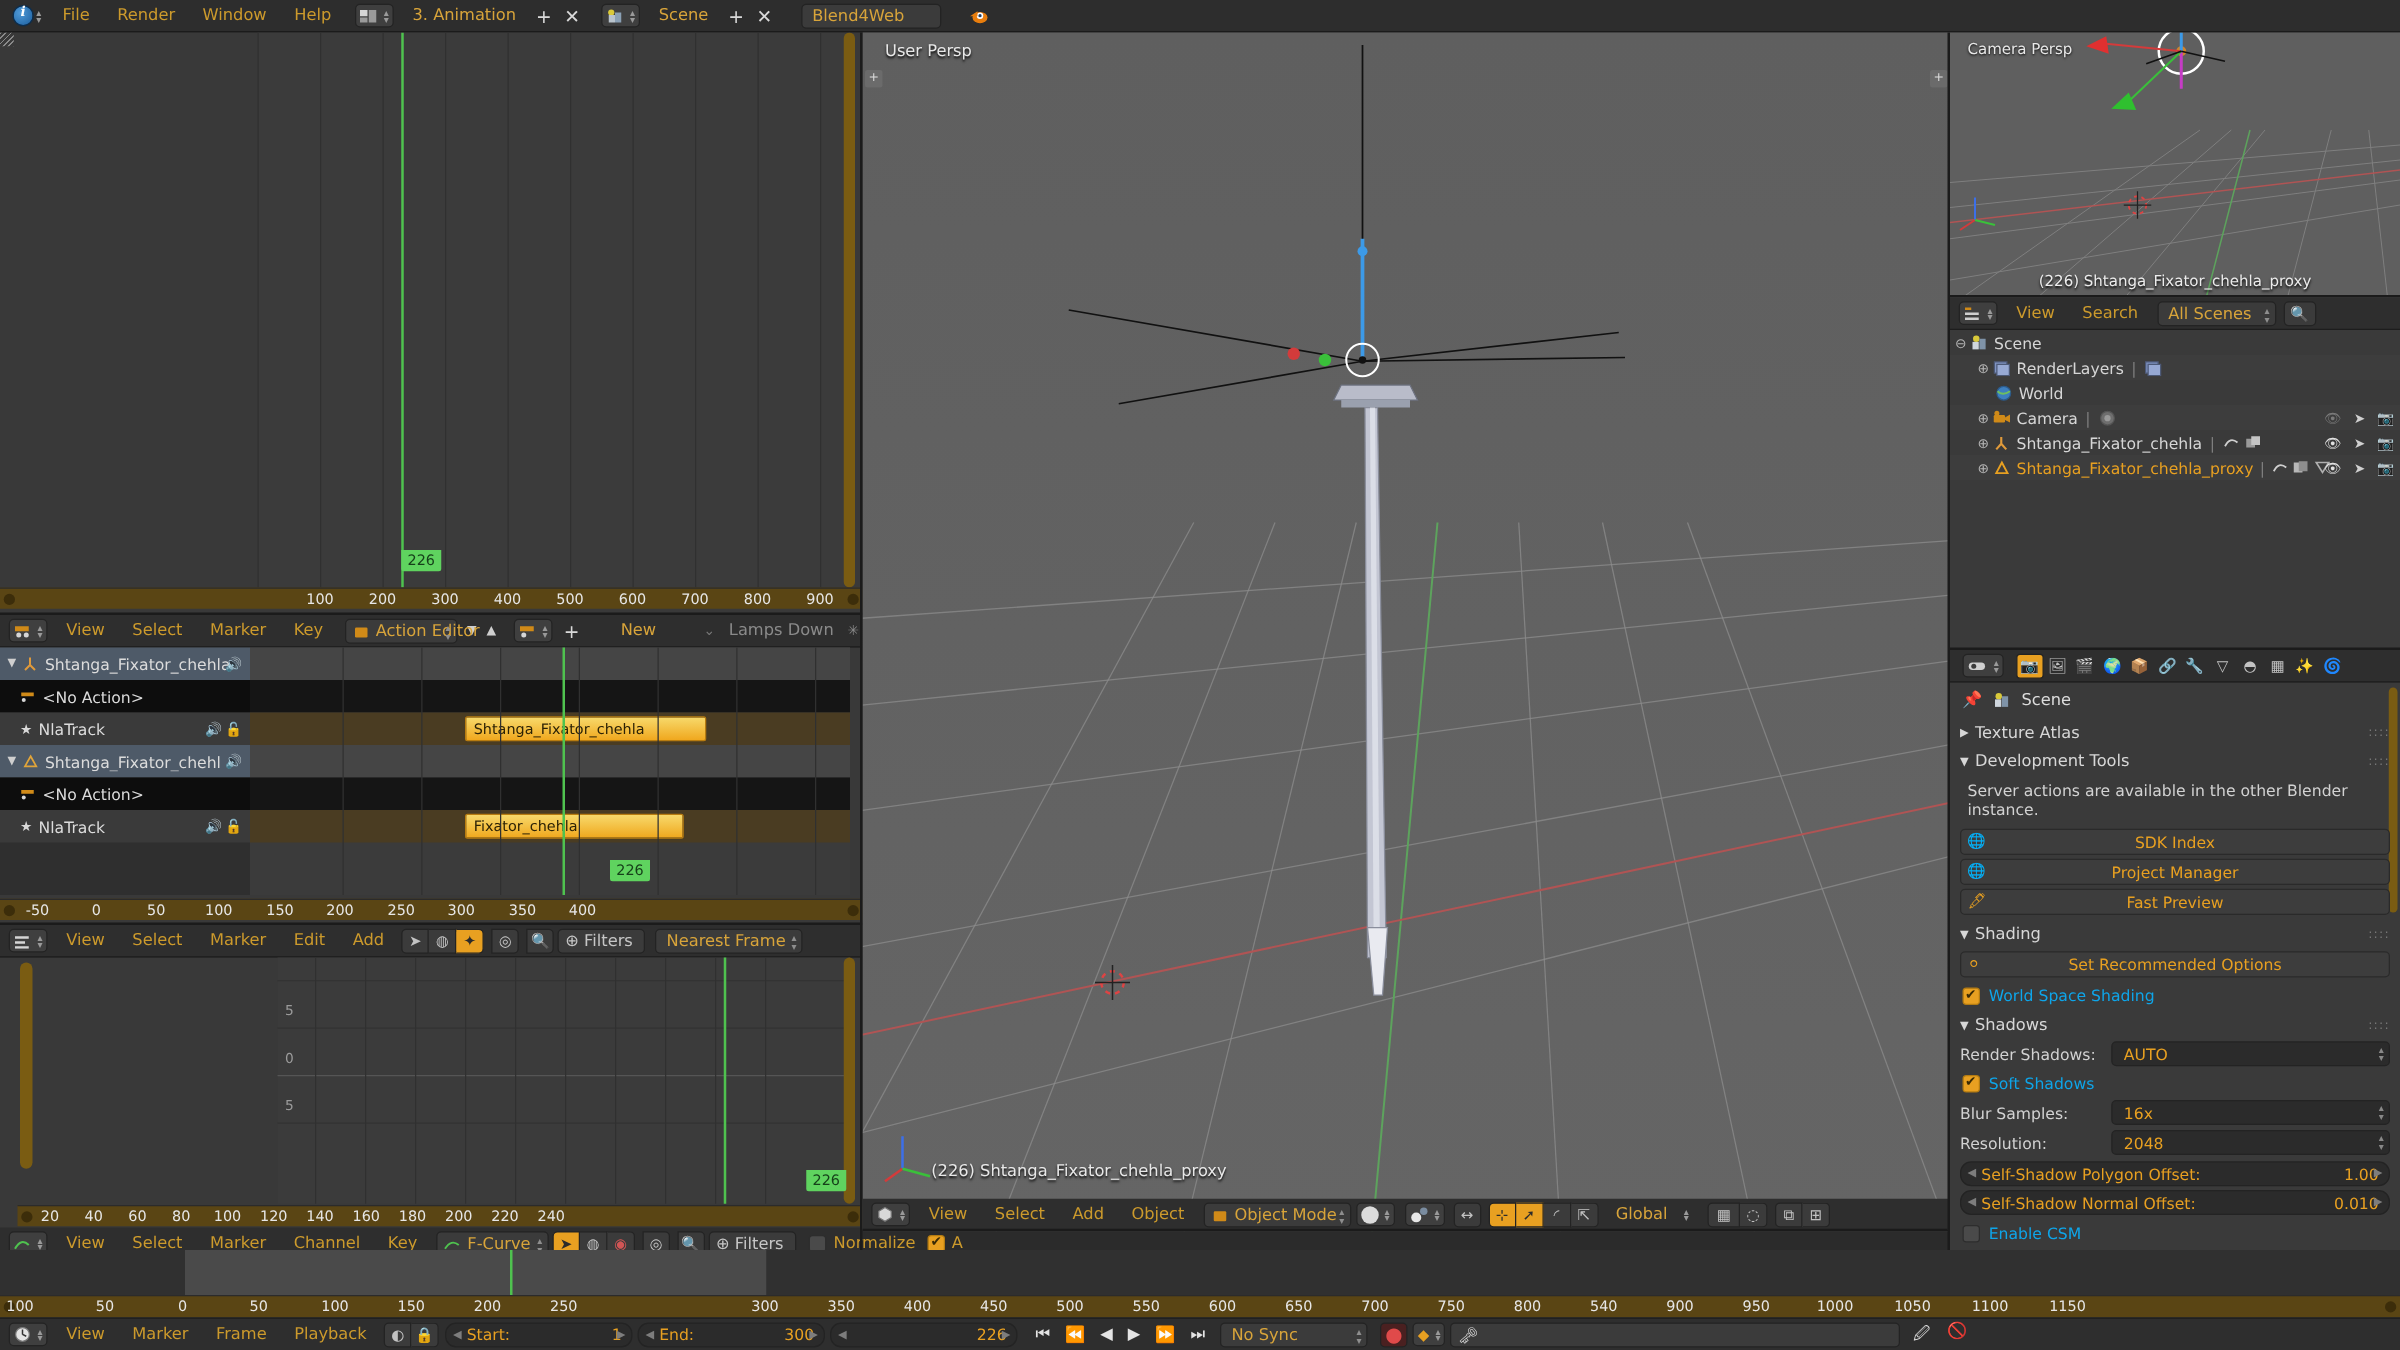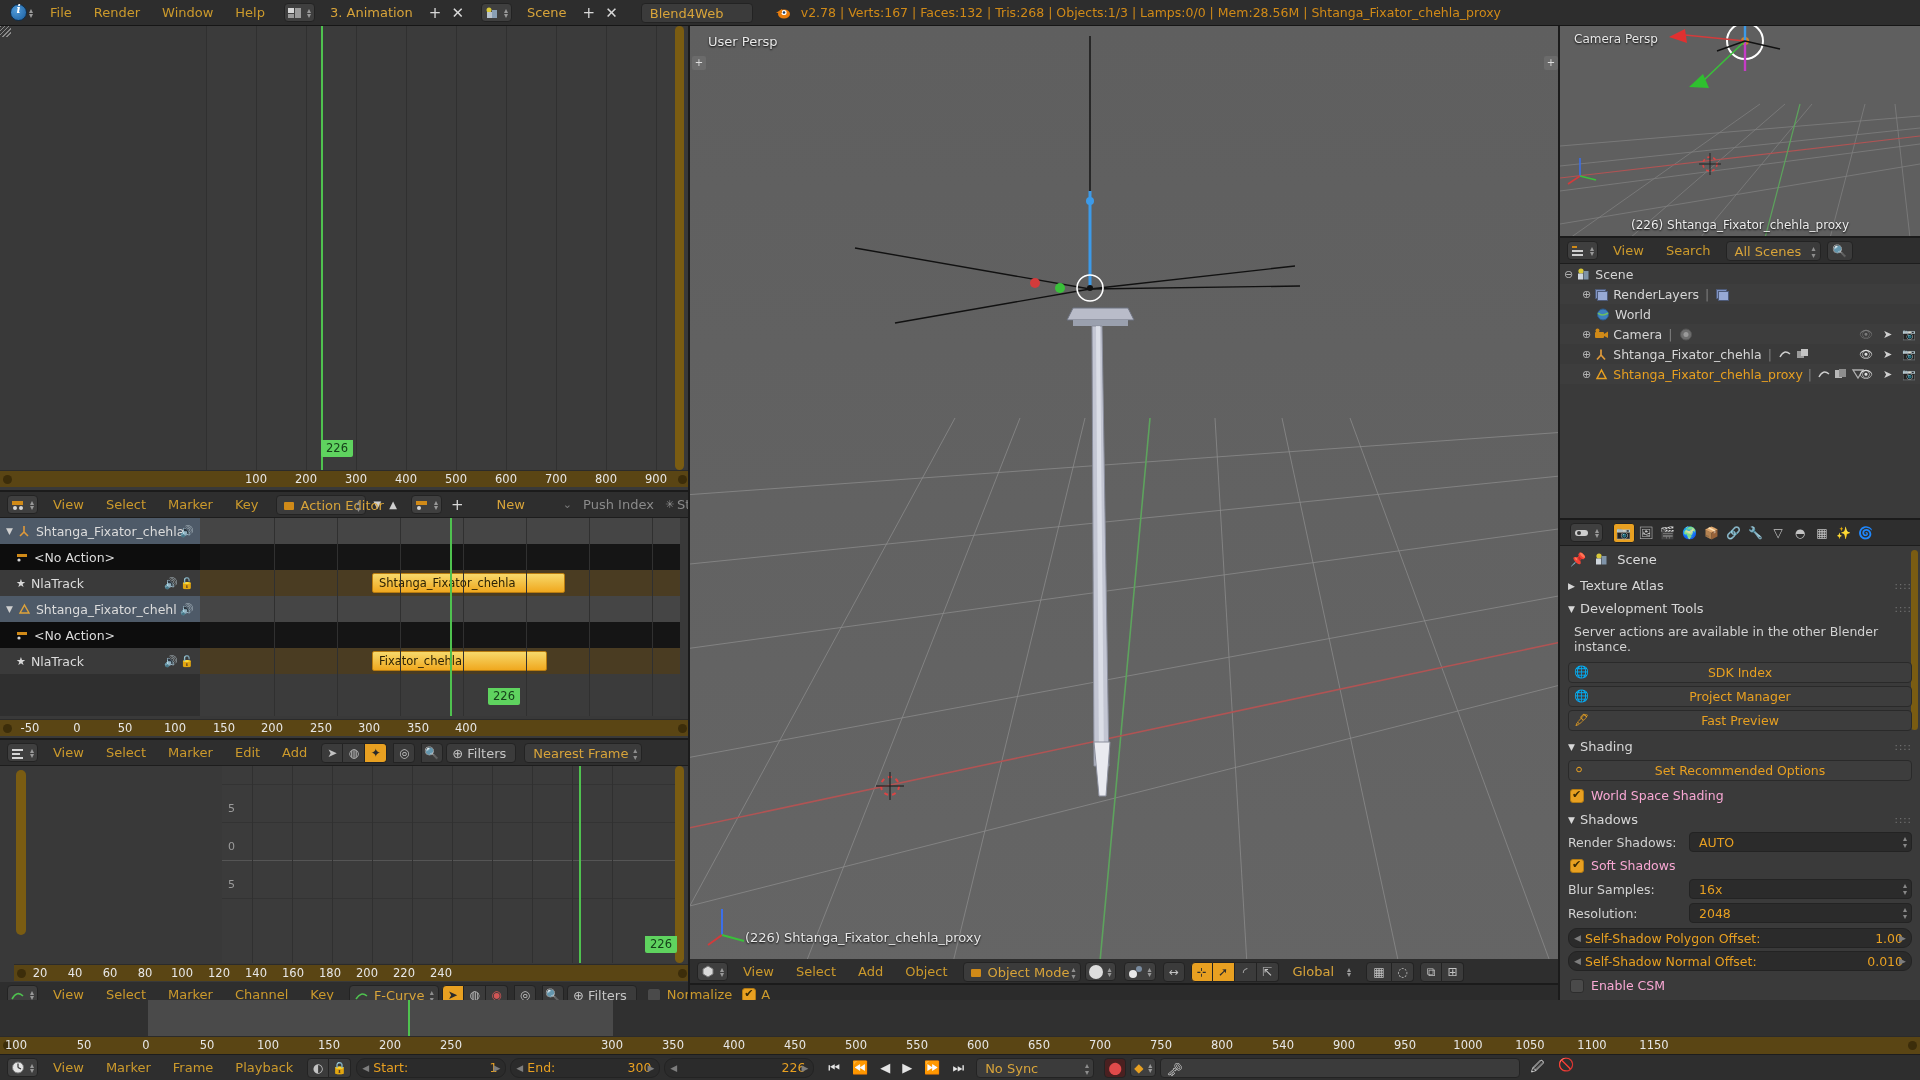--- a/index.html
+++ b/index.html
@@ -162,21 +162,21 @@
 
   .prop-section { font-size: 13px; color: #d7d7d7; padding: 5px 8px 3px; display: flex; align-items: center; gap: 5px; }
   .prop-section .dots { margin-left: auto; color: #777; font-size: 10px; letter-spacing: 1px; }
   .prop-text { font-size: 12.5px; color: #d2d2d2; padding: 5px 14px; }
   .prop-btn {
     margin: 3px 8px; height: 21px; background: #3d3d3d; border: 1px solid #2a2a2a;
     border-radius: 4px; display: flex; align-items: center; justify-content: center;
     color: #e8a021; font-size: 12.5px; position: relative;
   }
   .prop-btn .lico { position: absolute; left: 5px; top: 2px; }
-  .prop-check { display: flex; align-items: center; gap: 7px; padding: 4px 8px 4px 10px; font-size: 12.5px; color: #f9a8d4; }
+  .prop-check { display: flex; align-items: center; gap: 7px; padding: 4px 8px 4px 10px; font-size: 12.5px; color: #0ea5e9; }
   .cbox { width: 14px; height: 14px; border-radius: 3px; background: #e8a021; position: relative; border: 1px solid #b37b12; }
   .cbox::after { content: "✔"; position: absolute; left: 1px; top: -2px; font-size: 11px; color: #3a2a05; }
   .cbox.off { background: #4a4a4a; border-color: #2d2d2d; }
   .cbox.off::after { content: ""; }
   .prop-row { display: flex; align-items: center; gap: 6px; padding: 2px 8px; font-size: 12.5px; }
   .prop-row .lbl { width: 115px; color: #d2d2d2; }
   .prop-field {
     flex: 1; height: 20px; background: #2b2b2b; border: 1px solid #232323;
     border-radius: 4px; color: #e8a021; padding: 0 16px 0 9px; line-height: 19px;
     position: relative; font-size: 12.5px;
@@ -252,21 +252,20 @@
     <span class="dropdown" style="margin-left:18px;width:112px">Blend4Web</span>
 
     <span style="margin-left:22px;width:16px;height:14px;display:inline-block">
       <svg width="16" height="14">
           <ellipse cx="9" cy="8" rx="6" ry="4.5" fill="#e87d0d"></ellipse>
           <circle cx="9" cy="6.5" r="2.6" fill="#fff"></circle>
           <circle cx="9" cy="6.5" r="1.3" fill="#1d3f6b"></circle>
           <path d="M1 7 L7 3 L7 7 Z" fill="#e87d0d"></path>
         </svg>
     </span>
-    <span class="stats">v2.78 | Verts:167 | Faces:132 | Tris:268 | Objects:1/3 | Lamps:0/0 | Mem:28.56M | Shtanga_Fixator_chehla_proxy</span>
   </div>
 
   <div class="panel" id="nlaTop">
     <div class="corner" style="left:0;top:0"></div>
     <div class="grid-area">
       <div class="vline" style="left:0"></div>
       <div class="vline" style="left:50px"></div>
       <div class="vline" style="left:100px"></div>
       <div class="vline" style="left:150px"></div>
       <div class="vline" style="left:200px"></div>
@@ -327,21 +326,21 @@
             <circle cx="4" cy="9" r="2" fill="#d6d6d6"></circle>
           </svg>
         <span class="spin">
             <b>▴</b>
             <b>▾</b>
           </span>
       </span>
       <span class="plusx">+</span>
       <span class="menu lbl" style="padding:0 28px">New</span>
       <span style="color:#7b7b7b;font-size:11px;margin-left:10px">⌄</span>
-      <span class="menu" style="color:#8a8a8a">Push Index</span>
+      <span class="menu" style="color:#8a8a8a">Lamps Down</span>
       <span style="color:#8a8a8a;font-size:11px">✳</span>
       <span class="menu" style="color:#8a8a8a;padding-left:3px">St</span>
     </div>
 
     <div class="chan-list">
       <div class="chan obj">
         <span class="tri">▼</span>
         <svg width="13" height="13">
             <path d="M6 1 L6 7 M6 7 L2 11 M6 7 L10 11" stroke="#e09a3a" stroke-width="1.6" fill="none"></path>
           </svg>

